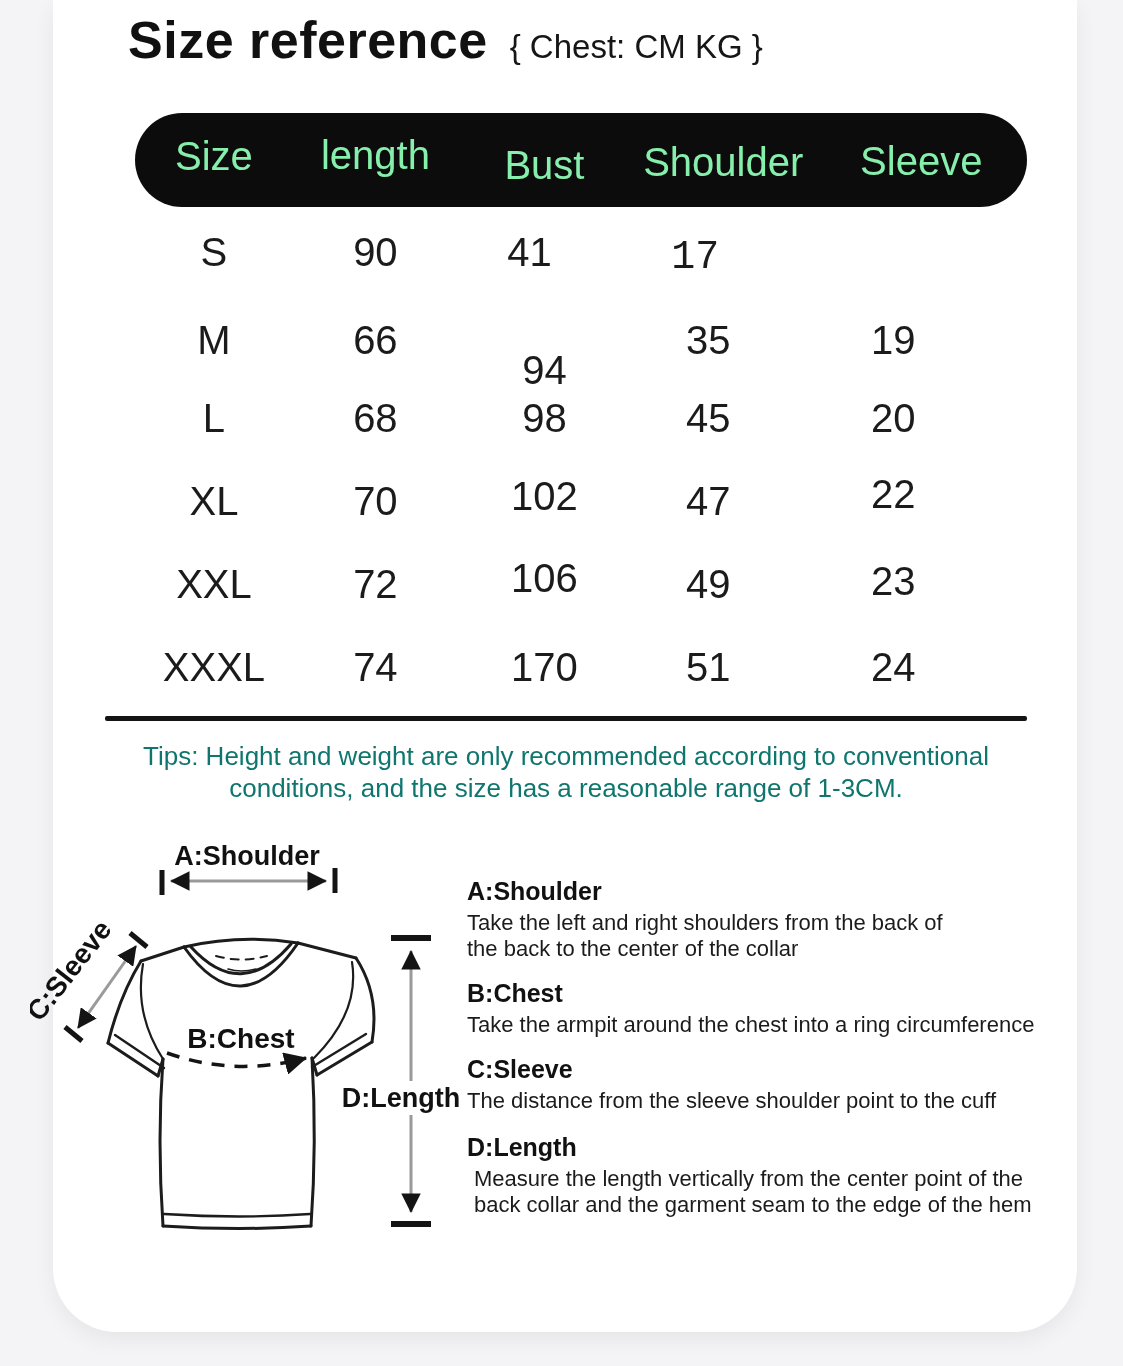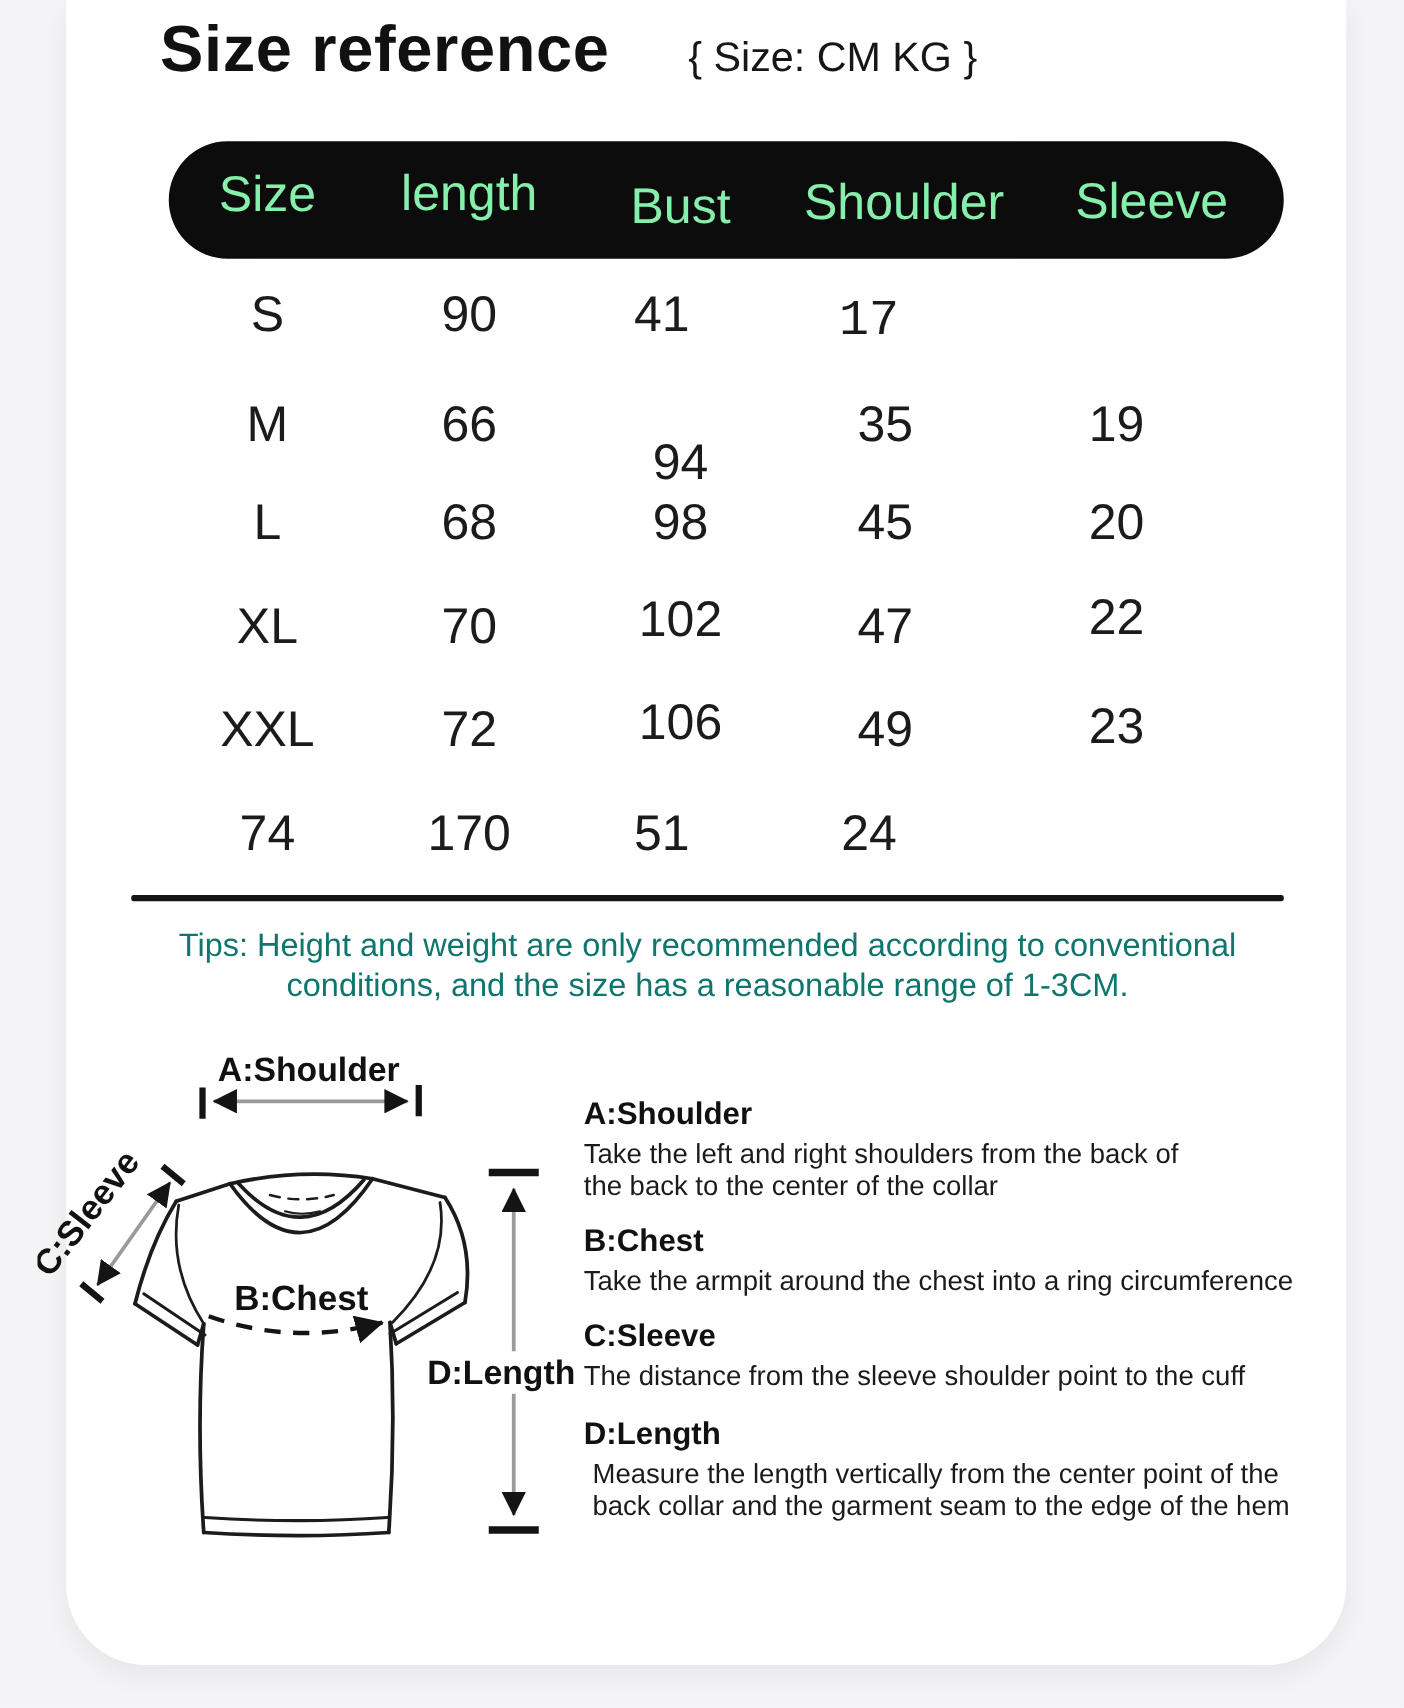--- a/index.html
+++ b/index.html
@@ -12,21 +12,21 @@
   }
   .card {
     position:absolute; left:53px; top:0; width:1024px; height:1332px;
     background:#ffffff; border-radius:0 0 64px 64px;
     box-shadow:0 8px 22px rgba(0,0,0,.06);
   }
 
   
   .title-row {
     position:absolute; left:128px; top:10px;
-    display:flex; align-items:baseline; white-space:nowrap;gap:41px;
+    display:flex; align-items:baseline; white-space:nowrap;
   }
   .title-main { font-size:52px; font-weight:bold; letter-spacing:.5px; color:#111; }
   .title-unit { font-size:33px; font-weight:400; margin-left:22px; color:#161616; }
 
   
   .size-table { position:absolute; left:135px; top:113px; width:892px; }
   .grid-cols {
     display:grid;
     grid-template-columns:17.7% 18.5% 19.4% 20.7% 23.7%;
   }
@@ -77,21 +77,21 @@
   .def-d .def-line { padding-left:7px; }
 </style>
 </head>
 <body>
 
 <div class="page">
   <div class="card"></div>
 
   <div class="title-row">
     <div class="title-main">Size reference</div>
-    <div class="title-unit">{ Size: CM KG }</div>
+    <div class="title-unit">{ Chest: CM KG }</div>
   </div>
 
   <div class="size-table">
     <div class="thead grid-cols">
       <div class="hc">Size</div>
       <div class="hc">length</div>
       <div class="hc">Bust</div>
       <div class="hc">Shoulder</div>
       <div class="hc">Sleeve</div>
     </div>
@@ -124,20 +124,21 @@
         <div class="tc c-sleeve">22</div>
       </div>
       <div class="trow grid-cols">
         <div class="tc c-size">XXL</div>
         <div class="tc c-length">72</div>
         <div class="tc c-bust">106</div>
         <div class="tc c-shoulder">49</div>
         <div class="tc c-sleeve">23</div>
       </div>
       <div class="trow grid-cols">
+        <div class="tc c-size">XXXL</div>
         <div class="tc c-length">74</div>
         <div class="tc c-bust">170</div>
         <div class="tc c-shoulder">51</div>
         <div class="tc c-sleeve">24</div>
       </div>
     </div>
   </div>
 
   <div class="divider"></div>
   <div class="tips">

